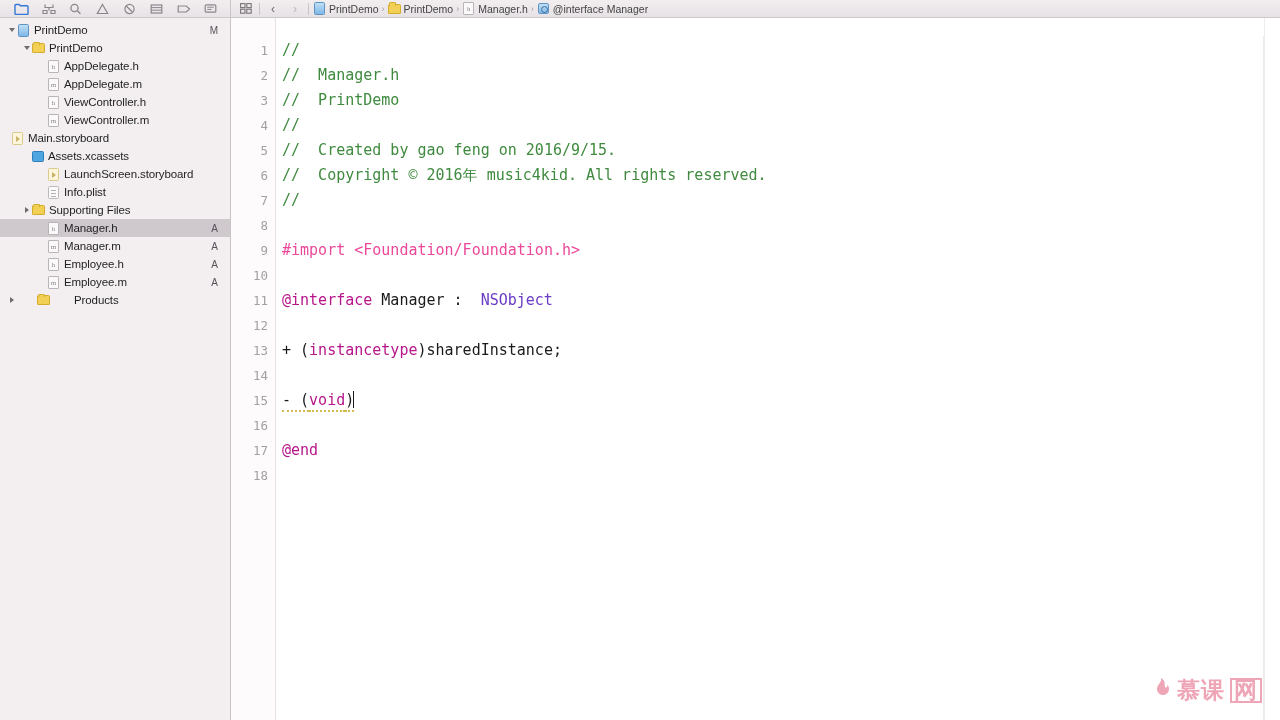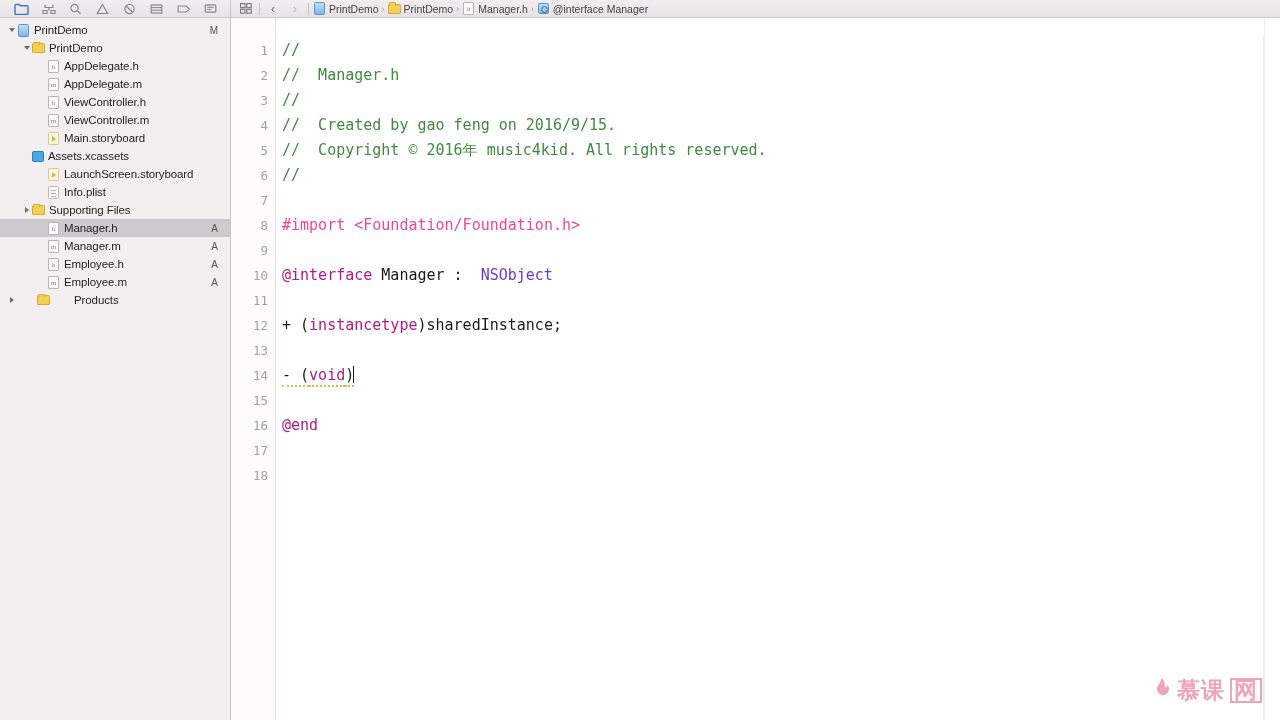--- a/index.html
+++ b/index.html
@@ -378,21 +378,21 @@
           </span>
           <span class="label">ViewController.h</span>
         </div>
         <div class="row" style="padding-left: 36px;">
           <span class="twisty"></span>
           <span class="ficon">
             <span class="ic-m">m</span>
           </span>
           <span class="label">ViewController.m</span>
         </div>
-        <div class="row" style="padding-left: 36px; text-align: center;">
+        <div class="row" style=" text-align: center;">
           <span class="twisty"></span>
           <span class="ficon">
             <span class="ic-story"></span>
           </span>
           <span class="label">Main.storyboard</span>
         </div>
         <div class="row" style="padding-left: 20px;">
           <span class="twisty"></span>
           <span class="ficon">
             <span class="ic-assets"></span>
@@ -569,20 +569,21 @@
           <div class="gline">
             <span>17</span>
           </div>
           <div class="gline">
             <span>18</span>
           </div>
         </div>
       <div id="code-text">
           <div class="cline"><span class="comment">//</span></div>
           <div class="cline"><span class="comment">//  Manager.h</span></div>
+          <div class="cline"><span class="comment">//  PrintDemo</span></div>
           <div class="cline"><span class="comment">//</span></div>
           <div class="cline"><span class="comment">//  Created by gao feng on 2016/9/15.</span></div>
           <div class="cline"><span class="comment">//  Copyright © 2016年 music4kid. All rights reserved.</span></div>
           <div class="cline"><span class="comment">//</span></div>
           <div class="cline"></div>
           <div class="cline"><span class="preproc">#import &lt;Foundation/Foundation.h&gt;</span></div>
           <div class="cline"></div>
           <div class="cline"><span class="keyword">@interface</span><span class="plain"> Manager : </span><span class="classname">NSObject</span></div>
           <div class="cline"></div>
           <div class="cline"><span class="plain">+ (</span><span class="keyword">instancetype</span><span class="plain">)sharedInstance;</span></div>

